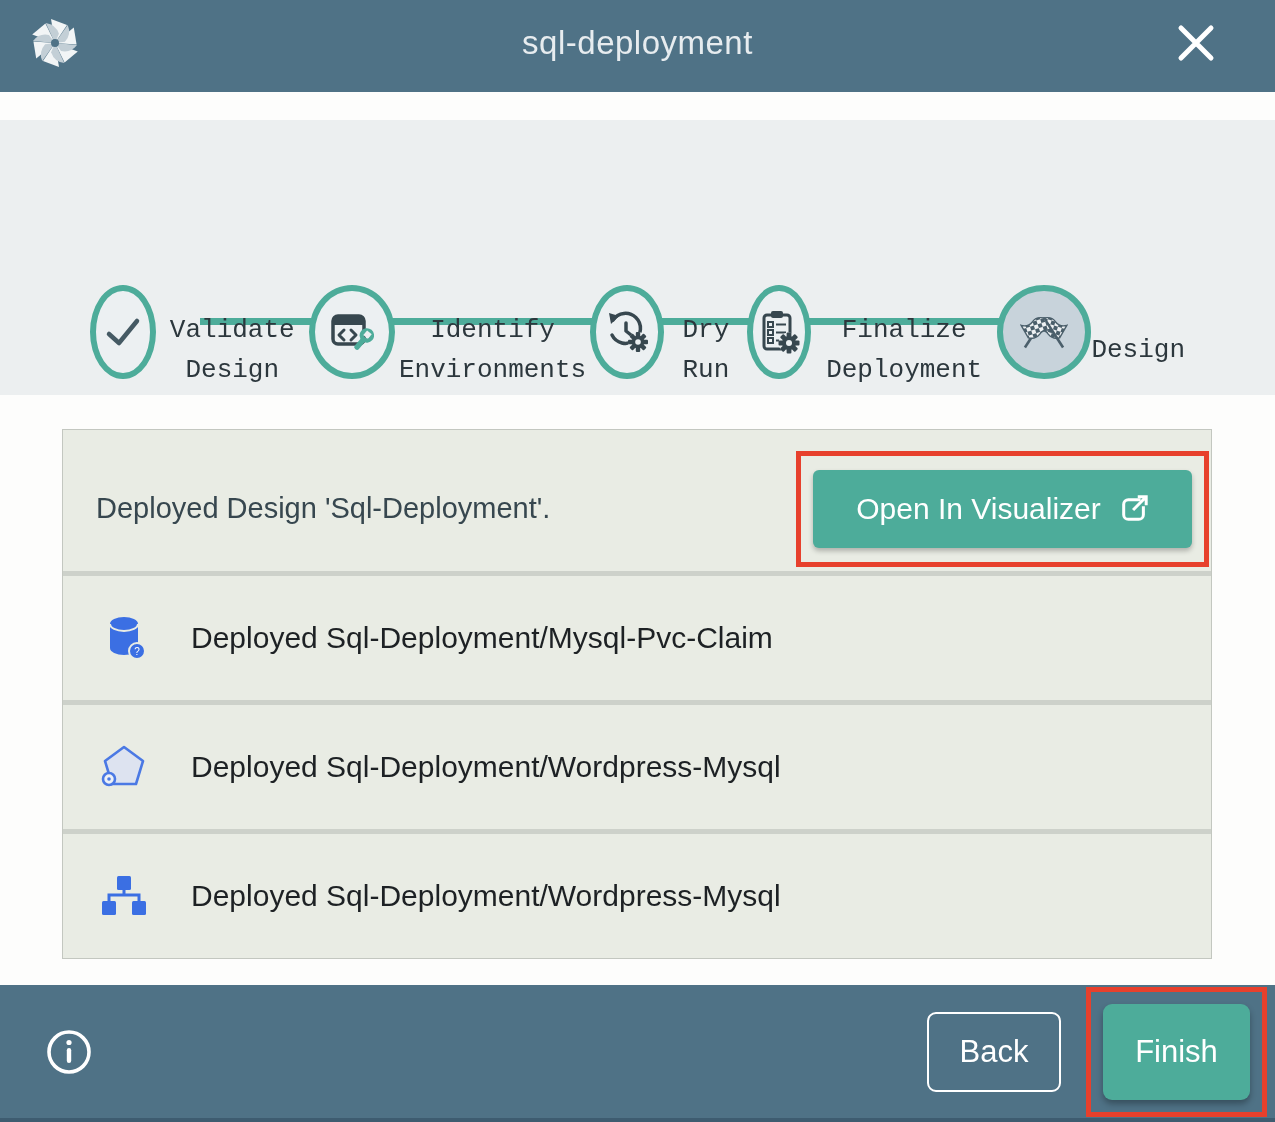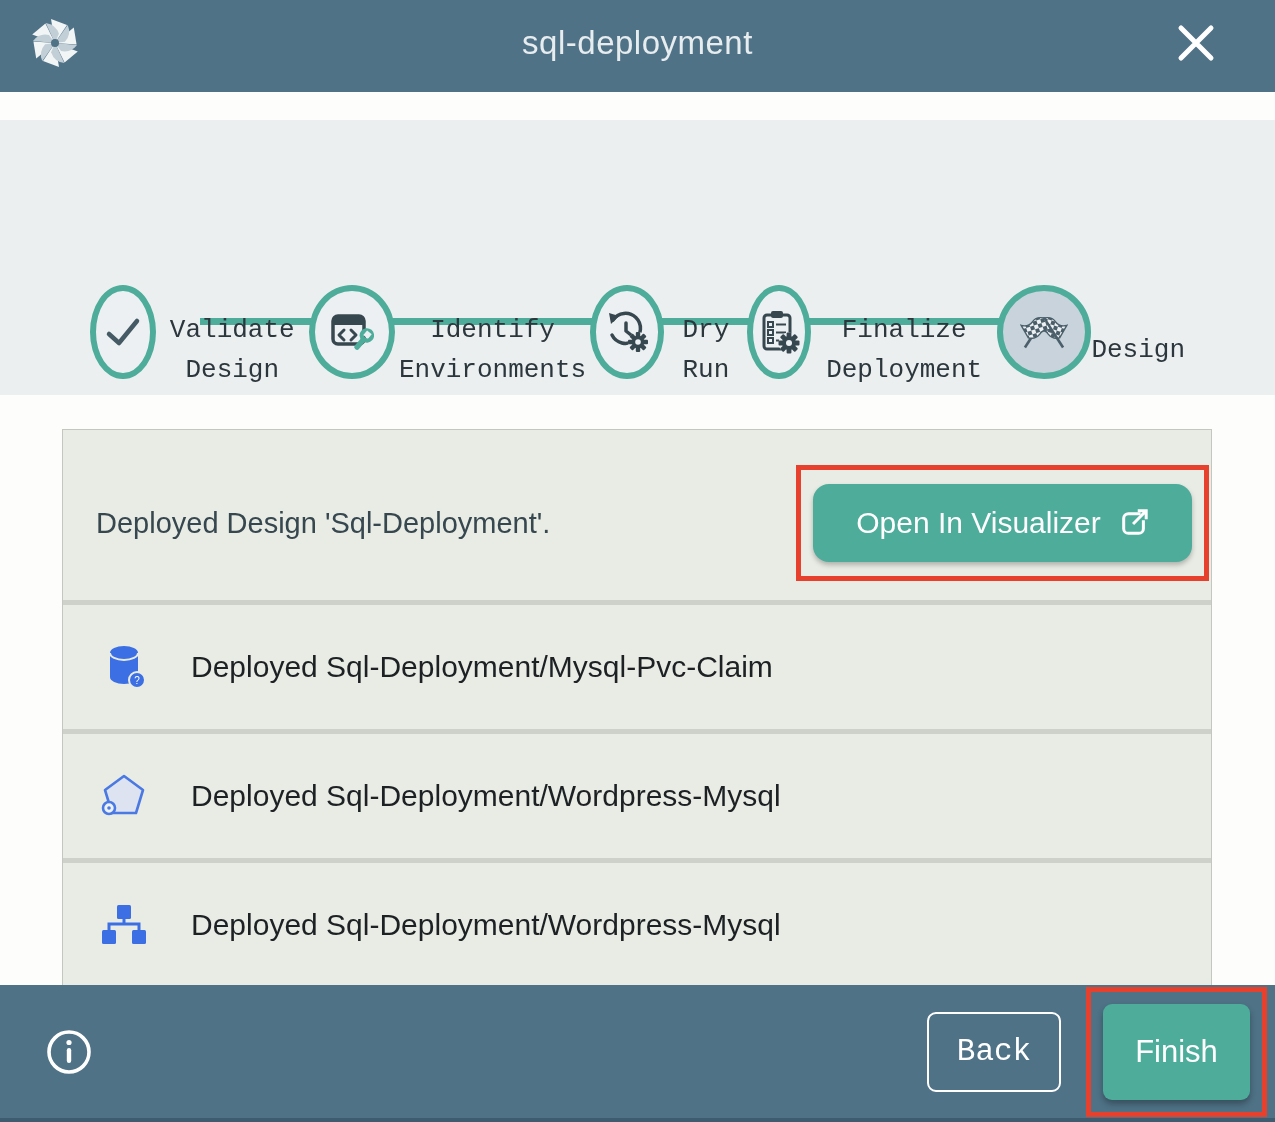--- a/index.html
+++ b/index.html
@@ -27,40 +27,40 @@
                  position:relative; z-index:2; }
   .step.active .step-circle { background:#c8d3db; }
   .step-label { margin-top:36px; font-size:26px; color:#2c373d; text-align:center;
                 line-height:1.55; max-width:195px; }
 
   
   .results { position:absolute; top:429px; left:62px; width:1150px;
              background:#cdd1ca; border:1px solid #c3c7c0; }
   .row { background:#e9ece4; display:flex; align-items:center; }
   .row + .row { margin-top:5px; }
-  .design-row { height:170px; padding:16px 2px 0 33px; }
+  .design-row { height:141px; padding:16px 2px 0 33px; }
   .design-text { flex:1; font-size:29px; color:#37474f; }
   .item-row { height:124px; }
   .item-icon { width:46px; height:46px; margin-left:38px; flex:0 0 auto; }
   .item-text { margin-left:44px; font-size:30px; color:#1d2124; }
 
   .annotation { border:5px solid #e7402c; padding:14px 12px; }
   .visualizer-btn { width:379px; height:78px; background:#4dac9a; color:#fff;
-                    border:none; border-radius:16px; font-size:30px;
+                    border:none; border-radius:6px; font-size:30px;
                     font-family:inherit; display:flex; align-items:center; justify-content:center;
                     gap:18px; cursor:pointer; box-shadow:0 3px 5px rgba(0,0,0,.25); }
 
   
   .footer { position:absolute; top:985px; left:0; width:1275px; height:137px;
             background:#4f7286; border-bottom:4px solid #3e5c70;
             display:flex; align-items:center; }
   .info-btn { margin-left:45px; width:48px; height:48px; background:none; border:none; cursor:pointer; }
   .footer-spacer { flex:1; }
   .back-btn { width:134px; height:80px; background:transparent; border:2px solid #fff;
-              border-radius:9px; color:#fff; font-size:31px; font-family:Liberation Mono, monospace; cursor:pointer; }
+              border-radius:9px; color:#fff; font-size:31px; font-family:Liberation Sans, sans-serif; cursor:pointer; }
   .finish-wrap { margin:0 8px 0 25px; border:5px solid #e7402c; padding:12px; }
   .finish-btn { width:147px; height:96px; background:#4dac9a; border:none; border-radius:9px;
                 color:#fff; font-size:31px; font-family:inherit; cursor:pointer;
                 box-shadow:0 4px 6px rgba(0,0,0,.3); }
 
   svg { display:block; }
 </style>
 </head>
 <body>
 

